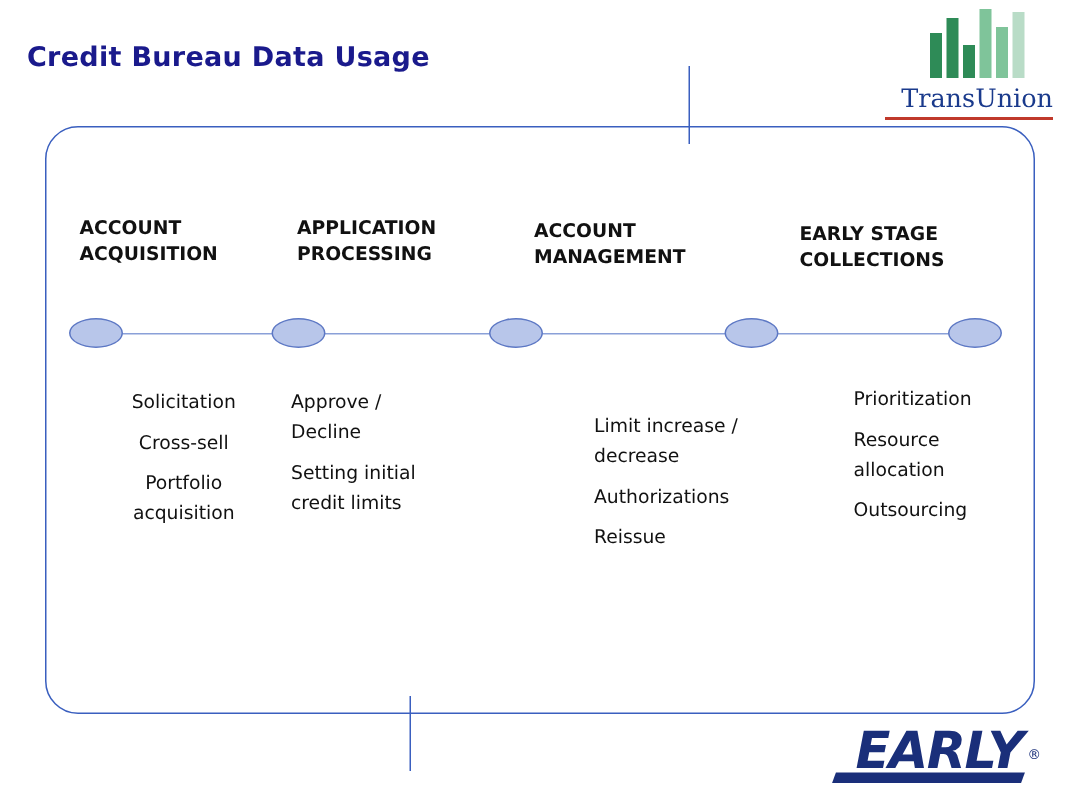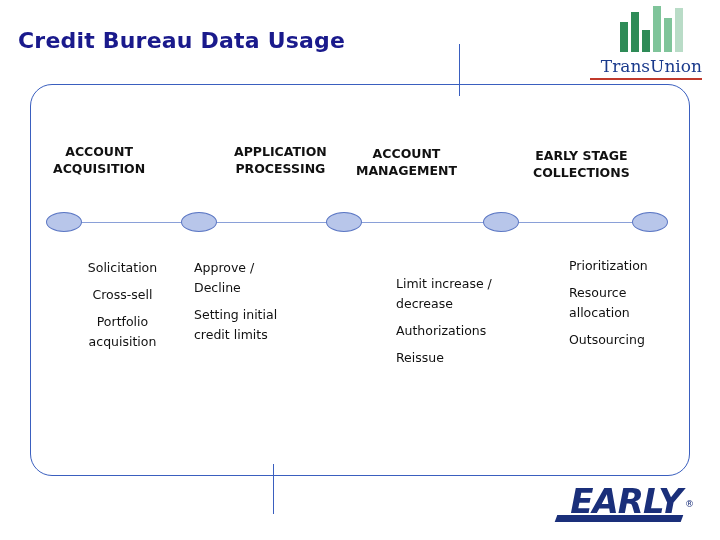--- a/index.html
+++ b/index.html
@@ -13,21 +13,21 @@
     font-family: "DejaVu Sans", sans-serif;
     position: relative;
     overflow: hidden;
   }
 
   
   .slide-title {
     position: absolute;
     left: 18px;
     top: 28px;
-    font-size: 22px;
+    font-size: 18px;
     font-weight: bold;
     color: #1a1a8c;
     letter-spacing: 0.2px;
     white-space: nowrap;
   }
 
   
   .tu-logo {
     position: absolute;
     right: 12px;
@@ -87,21 +87,20 @@
   }
 
   
   .col-header {
     position: absolute;
     font-size: 12.5px;
     font-weight: bold;
     color: #111111;
     line-height: 17px;
     white-space: pre-line;
-    text-align: center;
   }
 
   
   .timeline-line {
     position: absolute;
     left: 70px;
     top: 222px;
     width: 580px;
     height: 1px;
     background: #8aa0d8;
@@ -185,21 +184,21 @@
   </div>
   <div class="tu-underline"></div>
 </div>
 
 <div class="panel"></div>
 <div class="vline" style="left:459px; top:44px;  height:52px;"></div>
 <div class="vline" style="left:273px; top:464px; height:50px;"></div>
 
 <div class="col-header" style="left:53px;  top:143px;">ACCOUNT
 ACQUISITION</div>
-<div class="col-header" style="left:198px; top:143px;margin-left:36px;">APPLICATION
+<div class="col-header" style="left:198px; top:143px;">APPLICATION
 PROCESSING</div>
 <div class="col-header" style="left:356px; top:145px;">ACCOUNT
 MANAGEMENT</div>
 <div class="col-header" style="left:533px; top:147px;">EARLY STAGE
 COLLECTIONS</div>
 
 <div class="timeline-line"></div>
 <div class="node" style="left:46px;"></div>
 <div class="node" style="left:181px;"></div>
 <div class="node" style="left:326px;"></div>

